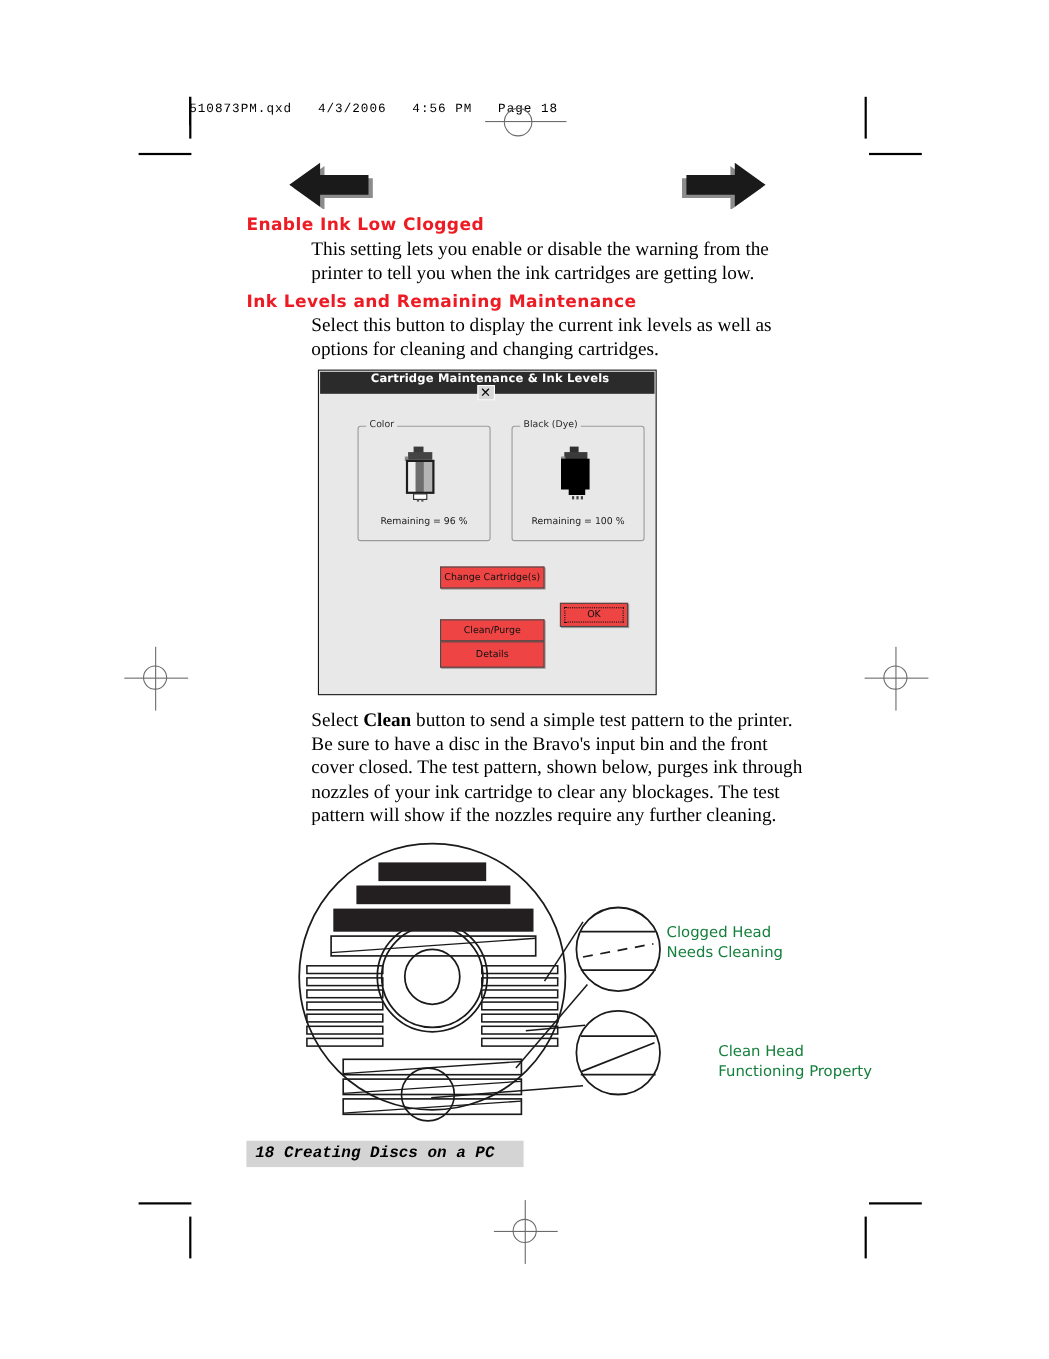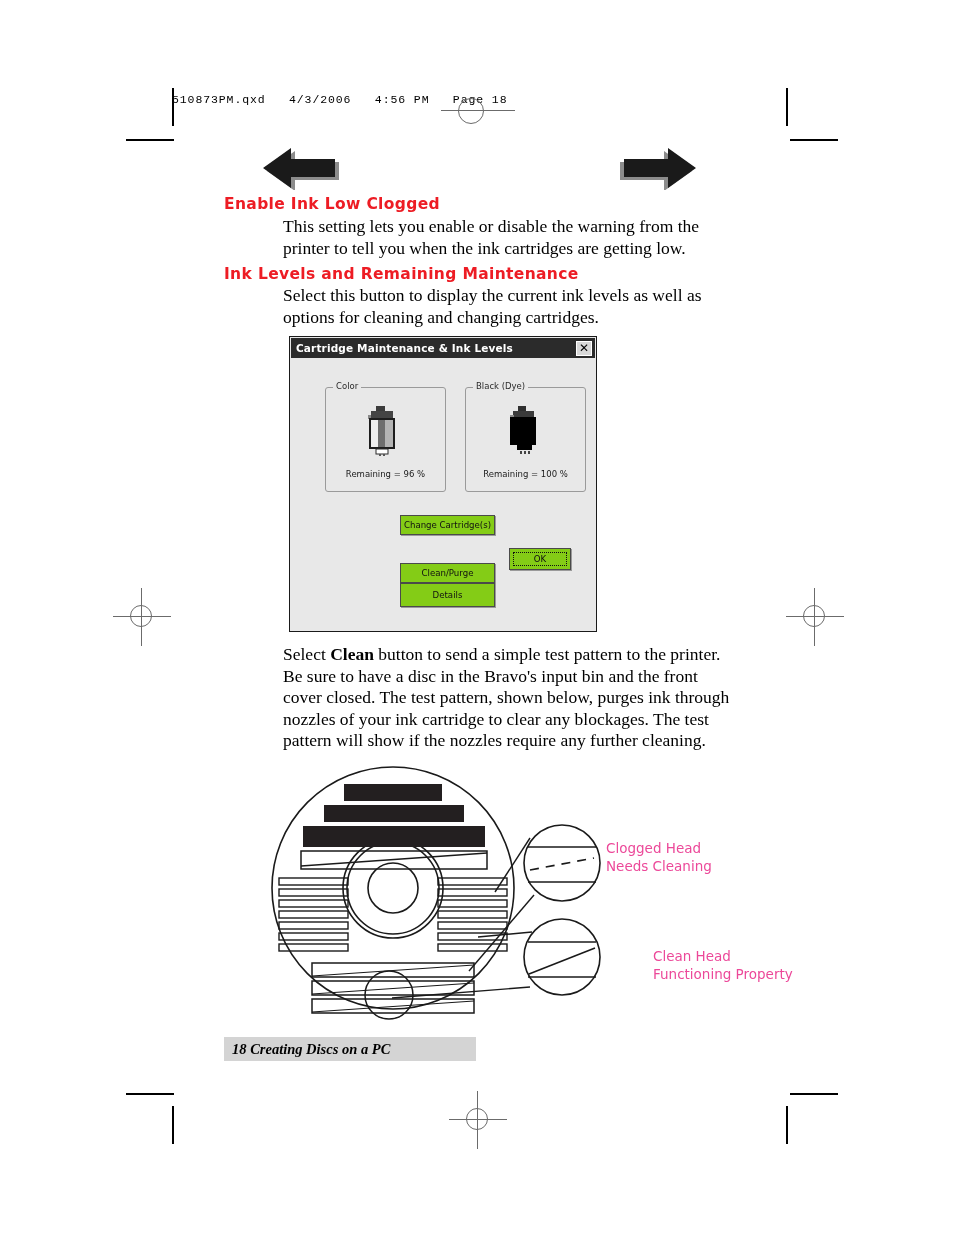--- a/index.html
+++ b/index.html
@@ -132,20 +132,21 @@
   .titlebar {
     position: absolute;
     left: 1px;
     top: 1px;
     right: 1px;
     height: 20px;
     background: #2b2b2b;
     display: flex;
     align-items: center;
     justify-content: space-between;
+    flex-direction: column;
   }
   .titlebar-text {
     color: #ffffff;
     font-size: 10.5px;
     font-weight: bold;
     letter-spacing: 0.15px;
     padding-left: 5px;
     white-space: nowrap;
   }
   .titlebar-close {
@@ -198,21 +199,21 @@
     bottom: 12px;
     width: 100%;
     text-align: center;
     font-size: 8.5px;
     color: #1a1a1a;
     white-space: nowrap;
   }
 
   .dlg-btn {
     position: absolute;
-    background: #84cc16;
+    background: #ef4444;
     border: 1px solid #4a4a4a;
     box-sizing: border-box;
     font-size: 8.6px;
     color: #111111;
     display: flex;
     align-items: center;
     justify-content: center;
     box-shadow: 1px 1px 0 #9a9a9a;
     white-space: nowrap;
   }
@@ -234,39 +235,39 @@
     position: absolute;
     left: 262px;
     top: 762px;
     width: 500px;
     height: 262px;
   }
   .callout-label {
     position: absolute;
     font-family: "DejaVu Sans", sans-serif;
     font-size: 13.5px;
-    color: #ec4899;
+    color: #15803d;
     line-height: 17.5px;
     white-space: nowrap;
   }
 
   
   .footer-band {
     position: absolute;
     left: 224px;
     top: 1037px;
     width: 252px;
     height: 24px;
     background: #d4d4d4;
   }
   .footer-text {
     position: absolute;
     left: 232px;
     top: 1041px;
-    font-family: Liberation Serif, serif;
+    font-family: Liberation Mono, monospace;
     font-style: italic;
     font-weight: bold;
     font-size: 14.5px;
     color: #000000;
     white-space: nowrap;
   }
 </style>
 </head>
 <body>
 

